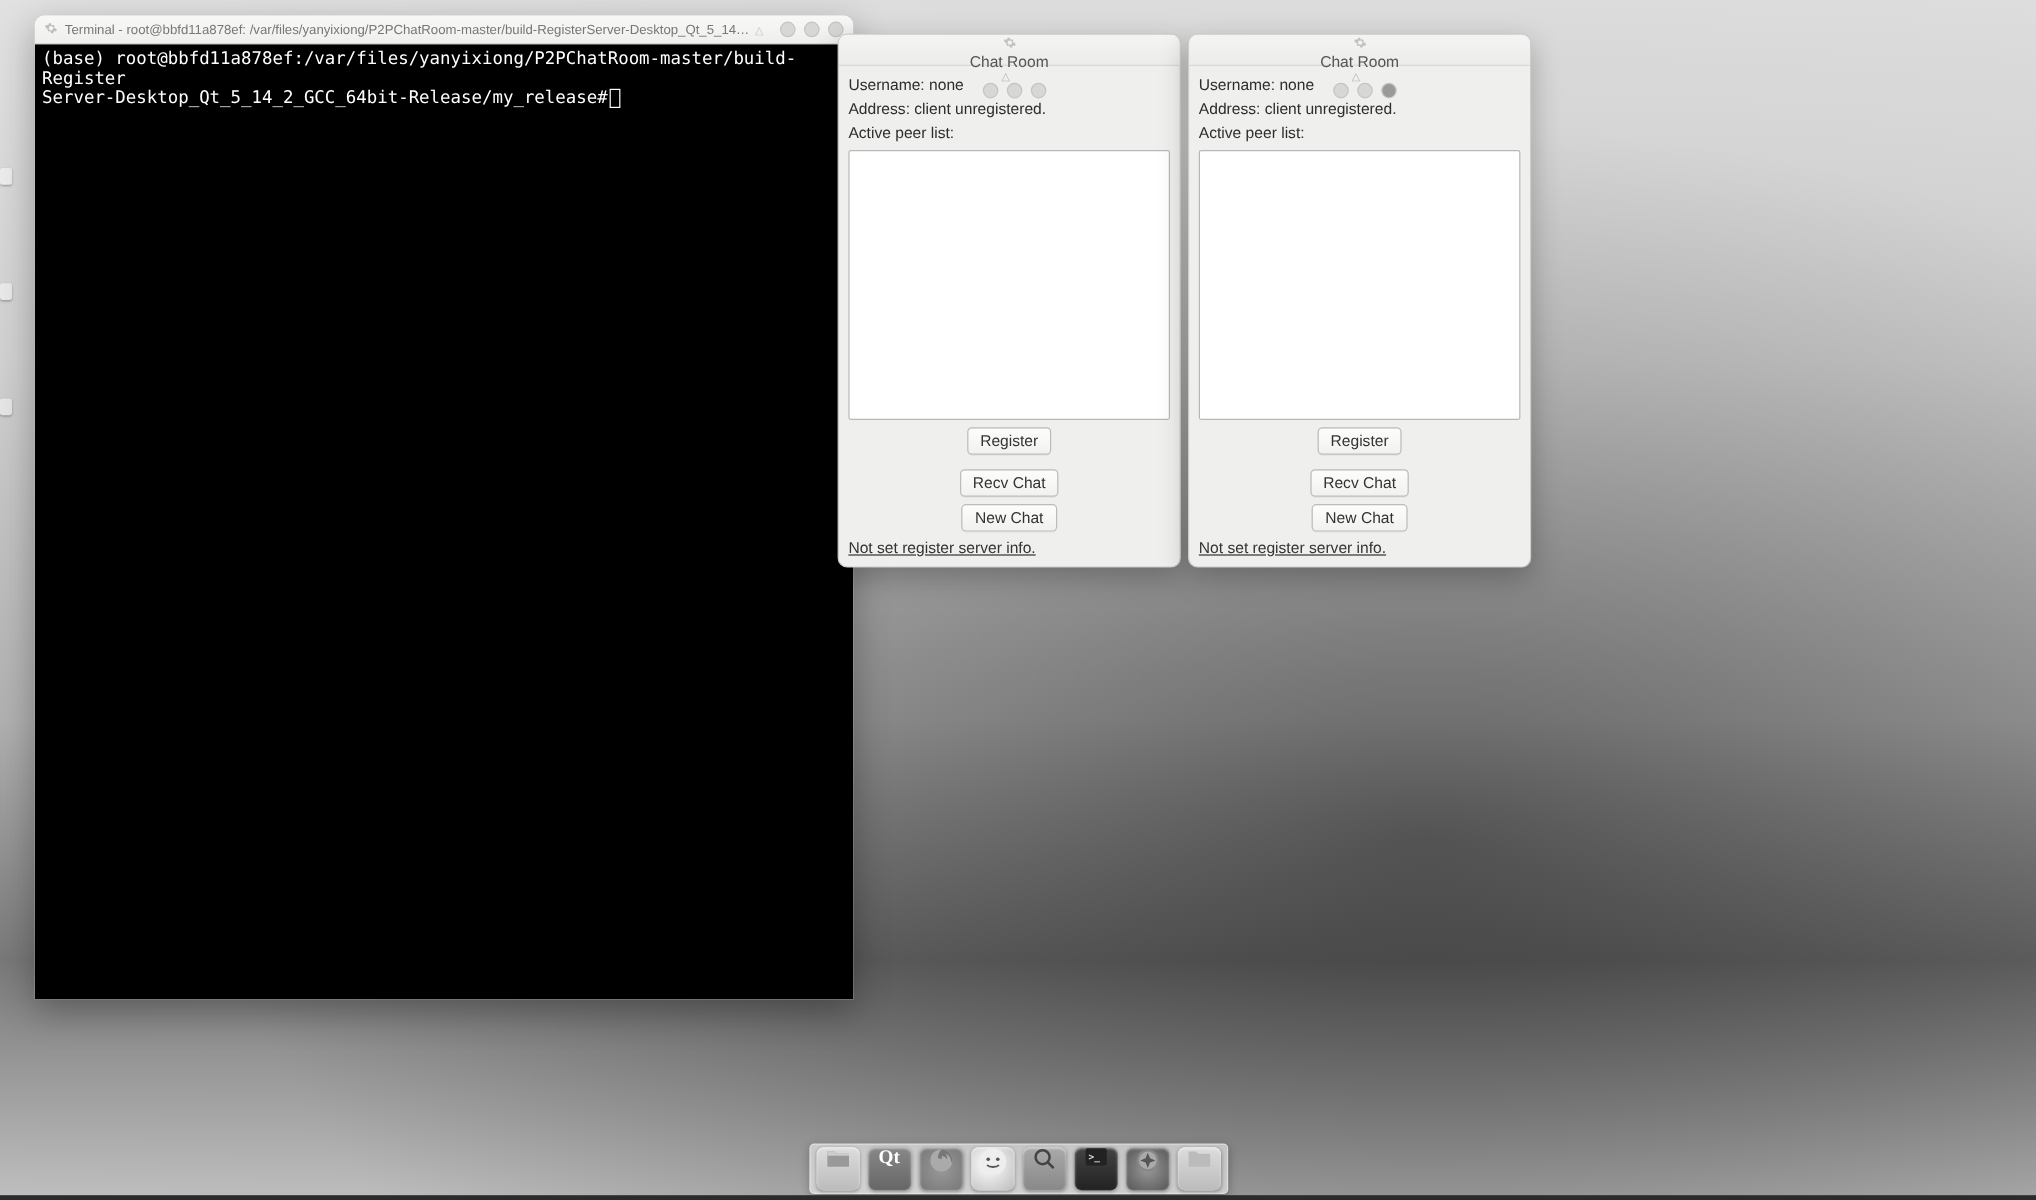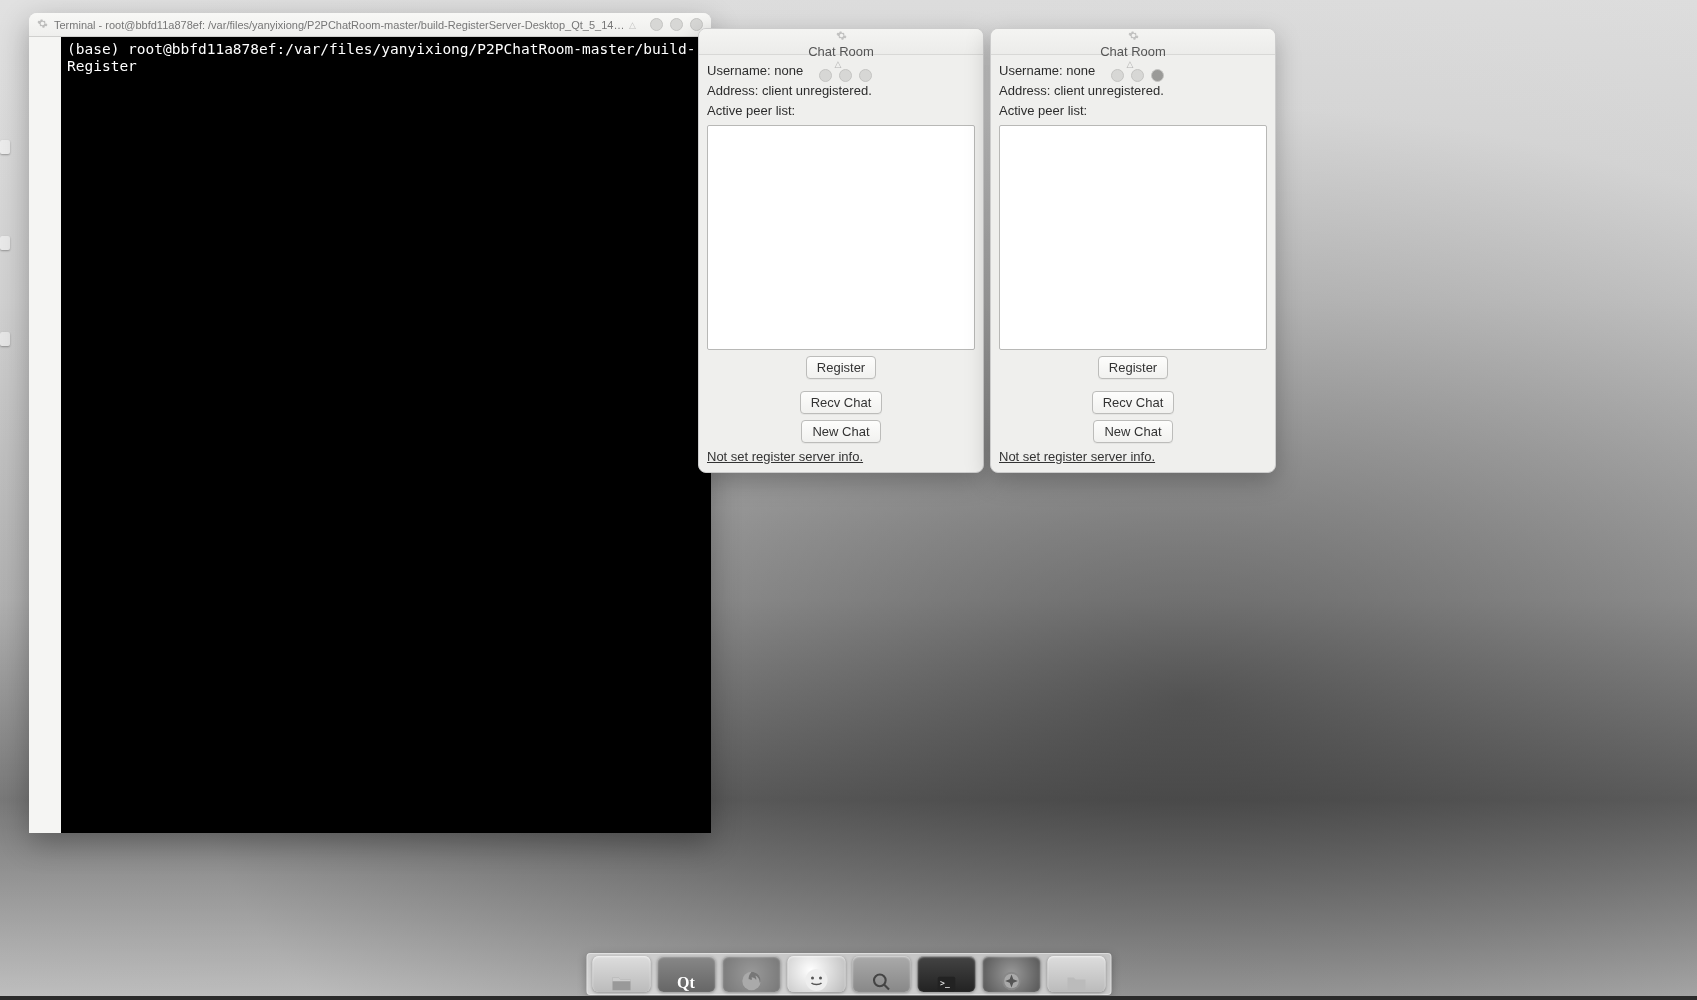--- a/index.html
+++ b/index.html
@@ -43,21 +43,21 @@
   .term-title-gear { margin-right:6px; opacity:0.5; }
   .term-title { flex:1; white-space:nowrap; overflow:hidden; text-overflow:ellipsis; }
   .win-dots { display:flex; gap:7px; margin-left:8px; }
   .dot { width:13px; height:13px; border-radius:50%; background:#d7d7d5; border:1px solid #c4c4c2; }
   .pin-icon { margin-right:6px; opacity:0.4; font-size:9px; }
   .menubar {
     height:24px; display:flex; align-items:center; padding:0 6px; gap:2px;
     background:linear-gradient(180deg,#f7f7f5,#f1f1ef); border-bottom:1px solid #ddd;
   }
   .menubar span { font-size:13px; color:#404040; padding:2px 10px; border-radius:3px; }
-  .term-body { flex:1; background:#000; color:#fff; font-family: "DejaVu Sans Mono", Menlo, monospace; font-size:14.5px; padding:4px 6px; line-height:1.15;margin-left:32px; }
+  .term-body { flex:1; background:#000; color:#fff; font-family: "DejaVu Sans Mono", Menlo, monospace; font-size:14.5px; padding:4px 6px; line-height:1.15; }
   .cursor { display:inline-block; width:9px; height:16px; border:1px solid #fff; vertical-align:text-bottom; margin-left:2px; }
   
   .chat-window {
     position:absolute; top:28px; width:286px; height:445px;
     background:#efefed; border-radius:8px; box-shadow:0 8px 24px rgba(0,0,0,0.25);
     display:flex; flex-direction:column; overflow:hidden; border:1px solid #ccc;
   }
   .chat1 { left:698px; }
   .chat2 { left:990px; }
   .chat-titlebar {
@@ -83,23 +83,23 @@
   
   .dock {
     position:absolute; left:50%; transform:translateX(-50%); bottom:5px;
     height:42px; padding:3px 6px;
     background:rgba(250,250,250,0.55); border-radius:4px;
     display:flex; align-items:center; gap:7px;
     box-shadow: 0 2px 8px rgba(0,0,0,0.25), inset 0 0 0 1px rgba(255,255,255,0.4);
     backdrop-filter: blur(2px);
   }
   .dock-item {
-    width:58px; height:36px; border-radius:6px;
+    width:36px; height:36px; border-radius:6px;
     background:linear-gradient(180deg,#ddd,#bbb);
-    display:flex; align-items:flex-end; justify-content:center;
+    display:flex; align-items:flex-start; justify-content:center;
     box-shadow: inset 0 1px 2px rgba(255,255,255,0.6), 0 1px 3px rgba(0,0,0,0.3);
     font-size:16px; color:#444; font-weight:bold;
   }
   .dock-item.qt { background:linear-gradient(180deg,#888,#666); color:#fff; font-family:serif; }
   .dock-item.firefox { background:radial-gradient(circle,#999,#777); }
   .dock-item.face { background:radial-gradient(circle at 40% 40%, #fff, #bbb); }
   .dock-item.search { background:linear-gradient(180deg,#aaa,#888); }
   .dock-item.terminal { background:linear-gradient(180deg,#444,#222); color:#fff; }
   .dock-item.compass { background:radial-gradient(circle,#999,#555); }
   
@@ -129,20 +129,23 @@
     <span class="term-title">Terminal - root@bbfd11a878ef: /var/files/yanyixiong/P2PChatRoom-master/build-RegisterServer-Desktop_Qt_5_14_2_GCC_64bi</span>
     <span class="pin-icon">△</span>
     <div class="win-dots">
       <span class="dot"></span>
       <span class="dot"></span>
       <span class="dot"></span>
     </div>
   </div>
   <div class="term-body">
     <div>(base) root@bbfd11a878ef:/var/files/yanyixiong/P2PChatRoom-master/build-Register</div>
+    <div>
+      <span>Server-Desktop_Qt_5_14_2_GCC_64bit-Release/my_release#</span><span class="cursor"></span>
+    </div>
   </div>
 </div>
 
 <div class="chat-window chat1">
   <div class="chat-titlebar">
     <span class="chat-gear">
       <svg width="11" height="11" viewBox="0 0 24 24">
           <path fill="#888" d="M12 8a4 4 0 100 8 4 4 0 000-8zm9 4a7 7 0 01-.1 1.2l2 1.6-2 3.4-2.4-.9a7 7 0 01-2 1.2l-.4 2.5h-4l-.4-2.5a7 7 0 01-2-1.2l-2.4.9-2-3.4 2-1.6A7 7 0 013 12a7 7 0 01.1-1.2l-2-1.6 2-3.4 2.4.9a7 7 0 012-1.2L8 3h4l.4 2.5a7 7 0 012 1.2l2.4-.9 2 3.4-2 1.6c.1.4.2.8.2 1.2z"></path>
         </svg>
     </span>

